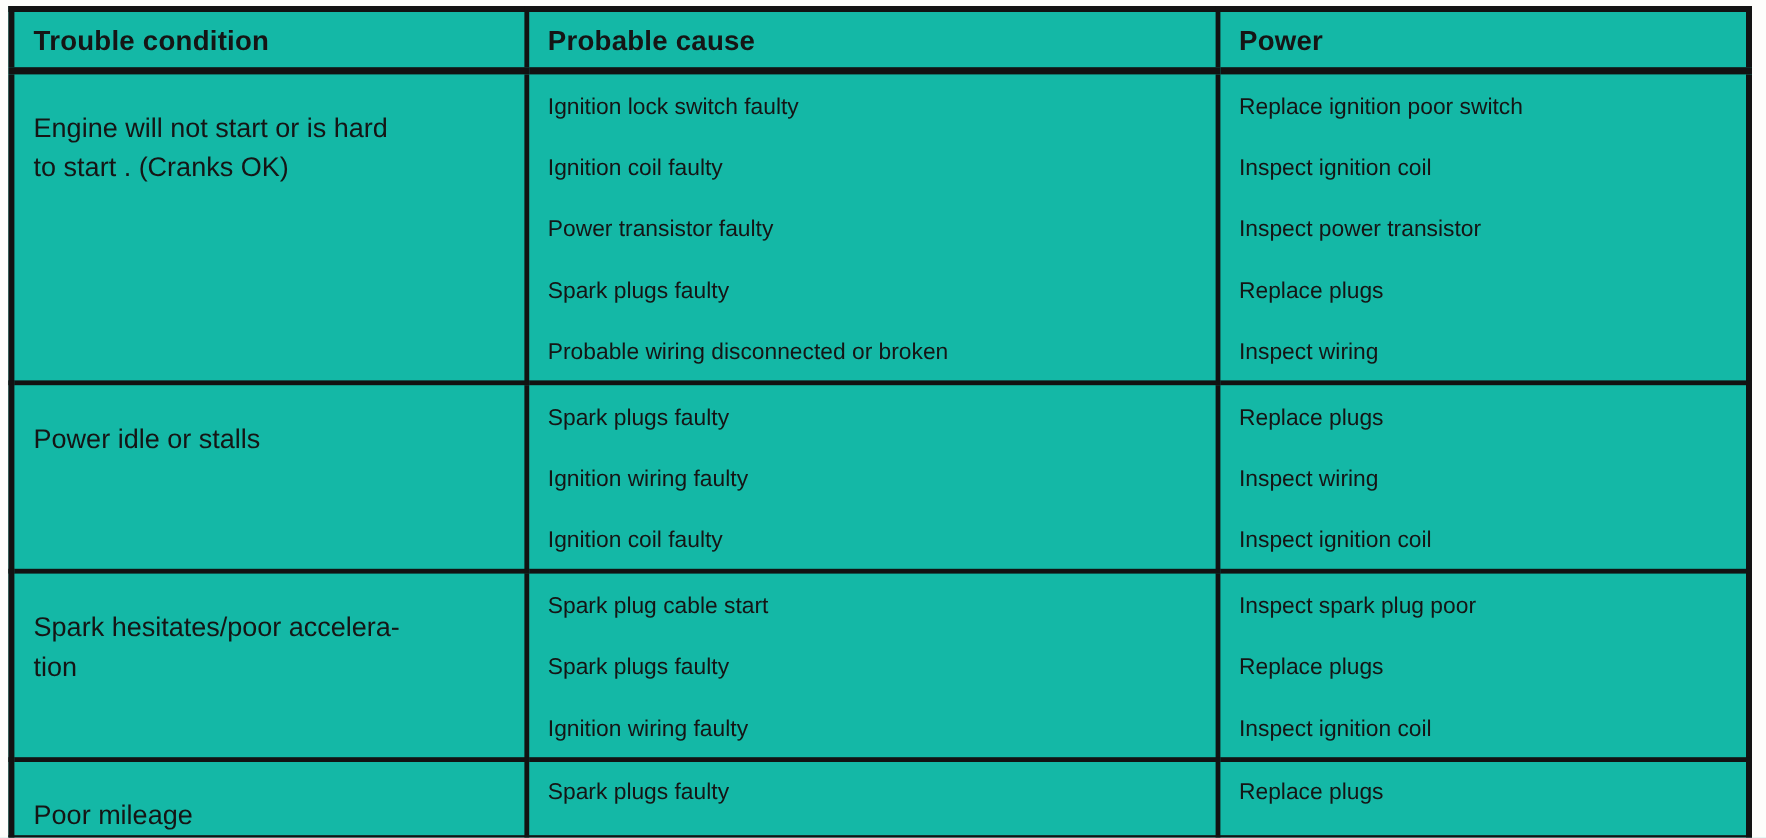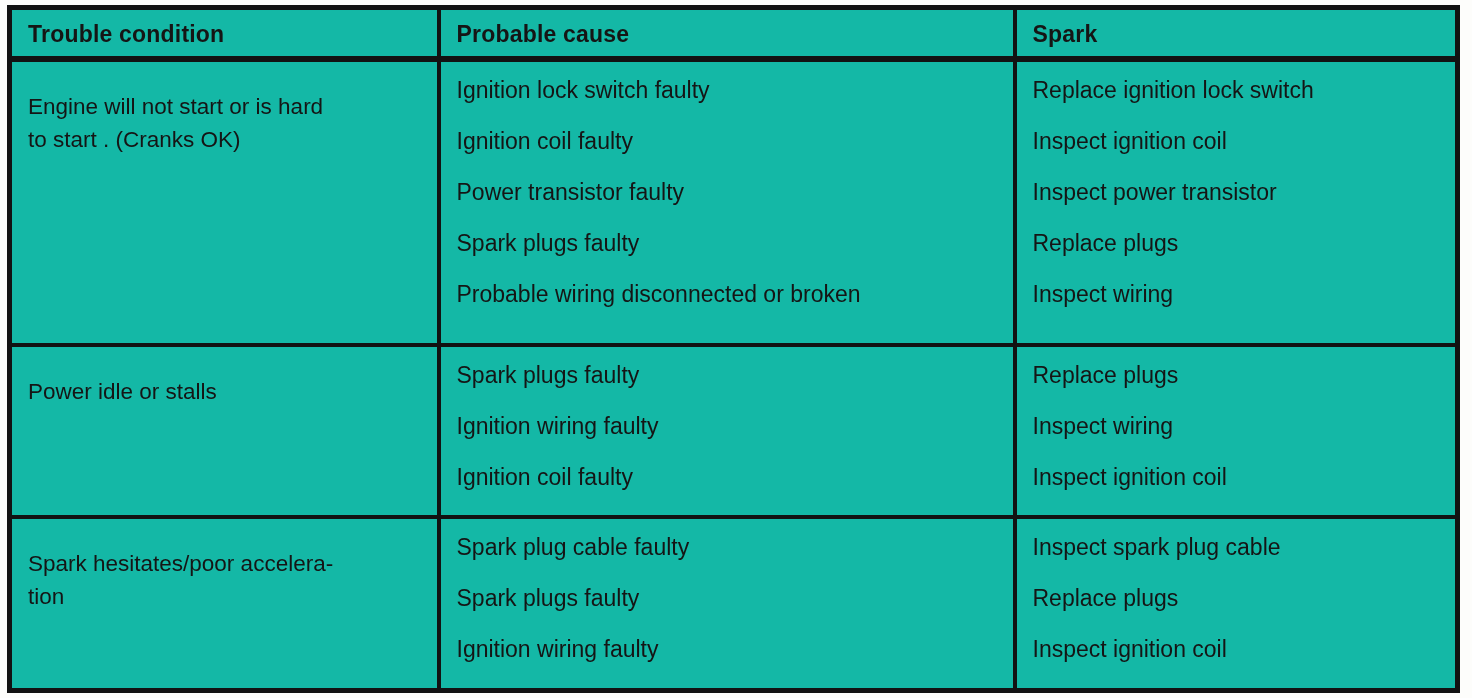--- a/index.html
+++ b/index.html
@@ -53,21 +53,21 @@
   .cond {
     padding: 28px 10px 0 16px;
     font-size: 22.5px;
     line-height: 33px;
     white-space: pre-line;
   }
   .item {
     height: 51px;
     box-sizing: border-box;
     padding: 15px 8px 0 16px;
-    font-size: 23px;
+    font-size: 19px;
     line-height: 26px;
     white-space: nowrap;
     overflow: hidden;
   }
   .last-row .item {
     height: 48px;
     padding-top: 13px;
   }
 </style>
 </head>
@@ -77,41 +77,41 @@
   <table class="trouble-table">
     <colgroup>
       <col style="width:429px">
       <col style="width:576px">
       <col>
     </colgroup>
     <thead>
       <tr>
         <th>Trouble condition</th>
         <th>Probable cause</th>
-        <th>Spark</th>
+        <th>Power</th>
       </tr>
     </thead>
     <tbody>
   <tr>
     <td>
       <div class="cond">Engine will not start or is hard
 to start . (Cranks OK)</div>
     </td>
     <td>
       <div>
               <div class="item">Ignition lock switch faulty</div>
               <div class="item">Ignition coil faulty</div>
               <div class="item">Power transistor faulty</div>
               <div class="item">Spark plugs faulty</div>
               <div class="item">Probable wiring disconnected or broken</div>
             </div>
     </td>
     <td>
       <div>
-              <div class="item">Replace ignition lock switch</div>
+              <div class="item">Replace ignition poor switch</div>
               <div class="item">Inspect ignition coil</div>
               <div class="item">Inspect power transistor</div>
               <div class="item">Replace plugs</div>
               <div class="item">Inspect wiring</div>
             </div>
     </td>
   </tr>
 
   <tr>
     <td>
@@ -133,29 +133,44 @@
     </td>
   </tr>
 
   <tr>
     <td>
       <div class="cond">Spark hesitates/poor accelera-
 tion</div>
     </td>
     <td>
       <div>
-              <div class="item">Spark plug cable faulty</div>
+              <div class="item">Spark plug cable start</div>
               <div class="item">Spark plugs faulty</div>
               <div class="item">Ignition wiring faulty</div>
             </div>
     </td>
     <td>
       <div>
-              <div class="item">Inspect spark plug cable</div>
+              <div class="item">Inspect spark plug poor</div>
               <div class="item">Replace plugs</div>
               <div class="item">Inspect ignition coil</div>
             </div>
     </td>
   </tr>
 
+  <tr class="last-row">
+    <td>
+      <div class="cond">Poor mileage</div>
+    </td>
+    <td>
+      <div>
+              <div class="item">Spark plugs faulty</div>
+            </div>
+    </td>
+    <td>
+      <div>
+              <div class="item">Replace plugs</div>
+            </div>
+    </td>
+  </tr>
 </tbody>
   </table>
 </div>
 
 </body></html>

